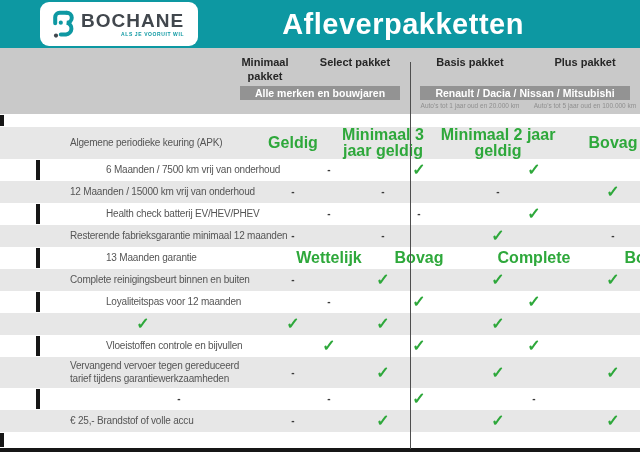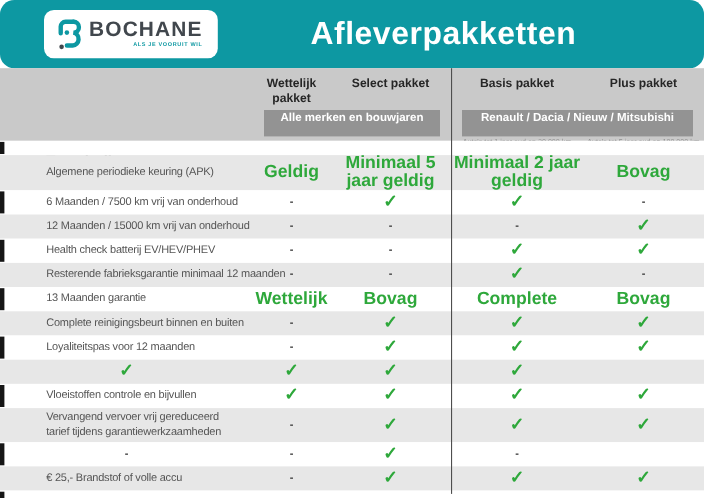--- a/index.html
+++ b/index.html
@@ -2,21 +2,21 @@
 <html><head>
 <meta charset="utf-8">
 <style>
   html,body{margin:0;padding:0;background:#fff;}
   .page{
     position:relative;width:640px;height:453px;overflow:hidden;
     font-family:"Liberation Sans",sans-serif;background:#fff;
   }
   
   .topbar{
-    height:62px;background:#0d98a2;display:flex;align-items:center;border-radius:13px;
+    height:48px;background:#0d98a2;display:flex;align-items:center;
   }
   .logo-box{
     margin-left:40px;height:44px;background:#fff;border-radius:9px;
     display:flex;align-items:center;padding:0 14px 0 10px;gap:7px;
   }
   .logo-icon{flex:0 0 auto;display:block;}
   .logo-text{display:flex;flex-direction:column;align-items:flex-end;line-height:1;}
   .logo-name{font-size:19px;font-weight:700;color:#41474d;letter-spacing:1px;}
   .logo-tagline{font-size:5px;color:#0d98a2;font-weight:700;letter-spacing:.6px;margin-top:2px;}
   .title{
@@ -24,30 +24,30 @@
     letter-spacing:.5px;padding-right:32px;
   }
   
   .grid{display:grid;grid-template-columns:230px 70px 110px 120px 110px;}
   
   .colhead{background:#c9c9c9;padding-top:7px;height:59px;}
   .pkg-title{font-size:11px;font-weight:700;color:#262626;text-align:center;line-height:14px;}
   .band-grid{display:grid;grid-template-columns:230px 180px 230px;margin-top:3px;}
   .band{
     background:#939393;color:#fff;font-size:10.5px;font-weight:700;text-align:center;
-    line-height:15px;height:24px;margin:0 10px;
+    line-height:15px;height:14px;margin:0 10px;
   }
   .subtitle{font-size:6.5px;color:#8f8f8f;text-align:center;line-height:12px;height:12px;}
   .price-row{align-items:center;height:20px;}
   .total-label{font-size:13.5px;font-weight:700;color:#111;padding-left:42px;}
   .price{font-size:13px;font-weight:700;color:#111;text-align:center;}
   
-  .row{position:relative;min-height:22px;align-items:center;}
+  .row{position:relative;min-height:22px;align-items:center;padding-left:28px;}
   .row.g{background:#e7e7e7;}
-  .row.w{background:#fff;}
+  .row.w{background:#fff;margin-left:36px;}
   .row.w::before,.gap-top::before,.gap-bottom::before{
     content:'';position:absolute;left:0;top:1px;bottom:1px;width:4px;background:#161616;
   }
   .lbl{font-size:10px;color:#555;padding:3px 8px 3px 42px;letter-spacing:-.2px;line-height:12.5px;white-space:nowrap;}
   .row.tall .lbl{white-space:normal;max-width:195px;}
   .cell{text-align:center;line-height:1;}
   .cell.mark{color:#2ea83b;font-weight:700;font-size:16px;}
   .cell.dash{color:#3a3a3a;font-weight:700;font-size:10px;}
   .gap-top{position:relative;height:13px;background:#fff;}
   .gap-bottom{position:relative;height:16px;background:#fff;}
@@ -72,29 +72,29 @@
         <span class="logo-name">BOCHANE</span>
         <span class="logo-tagline">ALS JE VOORUIT WIL</span>
       </div>
     </div>
     <h1 class="title">Afleverpakketten</h1>
   </header>
 
   <div class="colhead">
     <div class="grid">
       <div></div>
-      <div class="pkg-title">Wettelijk pakket</div>
+      <div class="pkg-title">Minimaal pakket</div>
       <div class="pkg-title">Select pakket</div>
       <div class="pkg-title">Basis pakket</div>
       <div class="pkg-title">Plus pakket</div>
     </div>
     <div class="band-grid">
       <div></div>
       <div class="band">Alle merken en bouwjaren</div>
-      <div class="band">Renault / Dacia / Nieuw / Mitsubishi</div>
+      <div class="band">Renault / Dacia / Nissan / Mitsubishi</div>
     </div>
     <div class="grid">
       <div></div>
         <div></div>
         <div></div>
       <div class="subtitle">Auto's tot 1 jaar oud en 20.000 km</div>
       <div class="subtitle">Auto's tot 5 jaar oud en 100.000 km</div>
     </div>
     <div class="grid price-row">
       <div class="total-label">Totaalprijs</div>
@@ -103,21 +103,21 @@
       <div class="price">€ 495</div>
       <div class="price">€ 995</div>
     </div>
   </div>
 
   <div class="gap-top"></div>
 
   <div class="grid row g">
     <div class="lbl">Algemene periodieke keuring (APK)</div>
     <div class="cell mark">Geldig</div>
-    <div class="cell mark">Minimaal 5 jaar geldig</div>
+    <div class="cell mark">Minimaal 3 jaar geldig</div>
     <div class="cell mark">Minimaal 2 jaar geldig</div>
     <div class="cell mark">Bovag</div>
   </div>
   <div class="grid row w">
     <div class="lbl">6 Maanden / 7500 km vrij van onderhoud</div>
     <div class="cell dash">-</div>
     <div class="cell mark">✓</div>
     <div class="cell mark">✓</div>
     <div class="cell dash">-</div>
   </div>
@@ -170,21 +170,21 @@
     <div class="cell mark">✓</div>
   </div>
   <div class="grid row w">
     <div class="lbl">Vloeistoffen controle en bijvullen</div>
     <div class="cell mark">✓</div>
     <div class="cell mark">✓</div>
     <div class="cell mark">✓</div>
     <div class="cell mark">✓</div>
   </div>
   <div class="grid row g tall">
-    <div class="lbl">Vervangend vervoer vrij gereduceerd tarief tijdens garantiewerkzaamheden</div>
+    <div class="lbl">Vervangend vervoer tegen gereduceerd tarief tijdens garantiewerkzaamheden</div>
     <div class="cell dash">-</div>
     <div class="cell mark">✓</div>
     <div class="cell mark">✓</div>
     <div class="cell mark">✓</div>
   </div>
   <div class="grid row w">
     <div class="cell dash">-</div>
     <div class="cell dash">-</div>
     <div class="cell mark">✓</div>
     <div class="cell dash">-</div>

